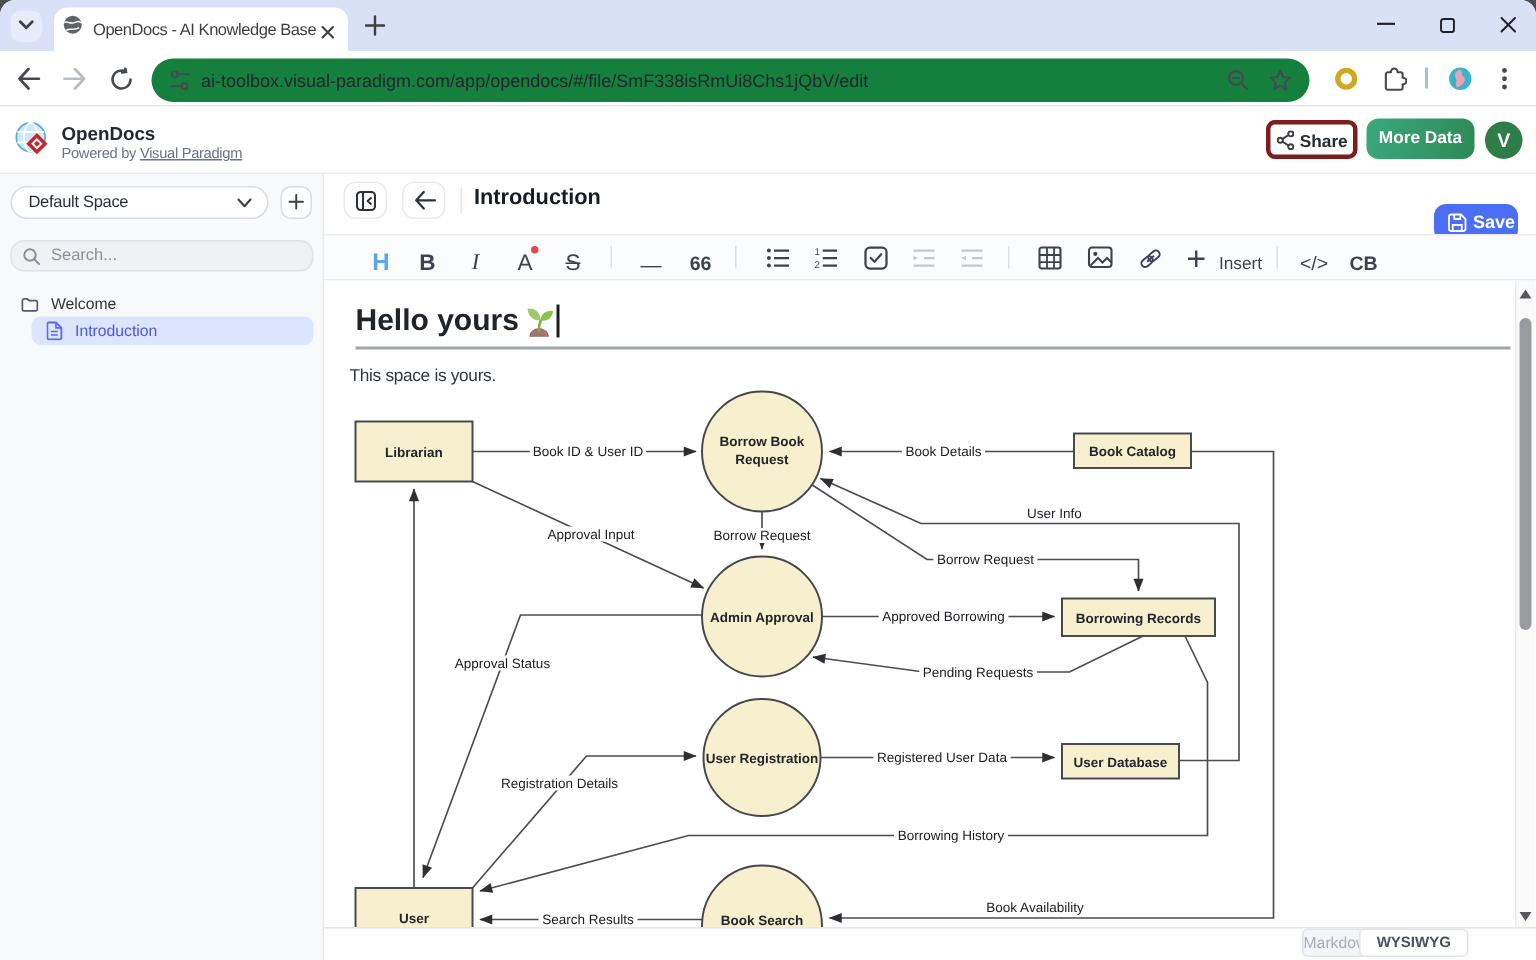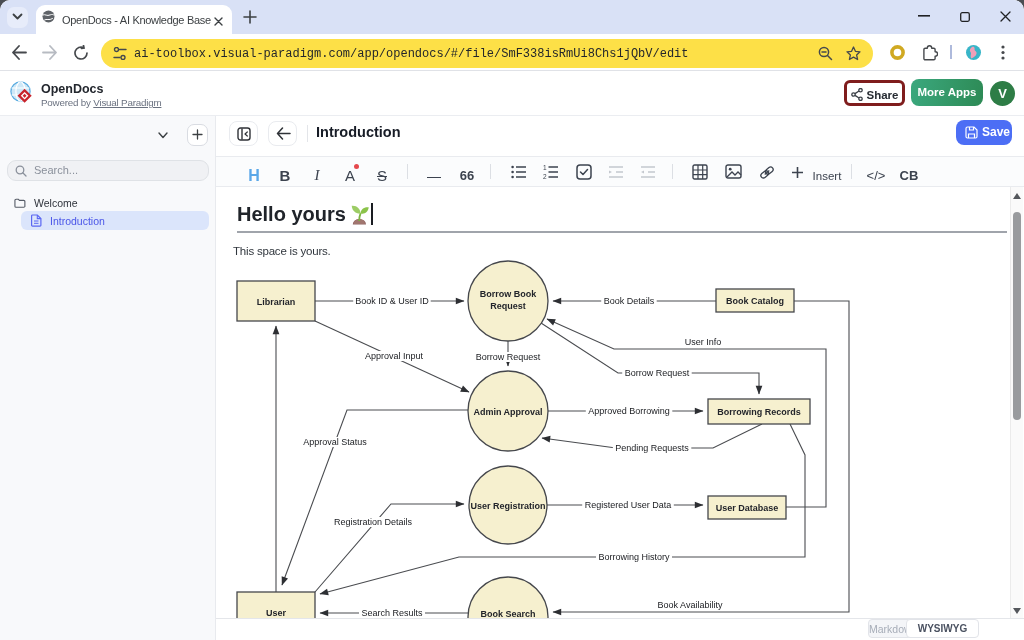--- a/index.html
+++ b/index.html
@@ -7,21 +7,21 @@
   body { font-family:"Liberation Sans", sans-serif; }
   .page { position:absolute; left:0; top:0; width:1024px; height:640px; background:#fff; overflow:hidden; border-radius:10px 10px 0 0; }
   .abs { position:absolute; }
 
   
   .tabstrip { position:absolute; left:0; top:0; width:1024px; height:34px; background:#d9e1f6; border-radius:10px 10px 0 0; }
   .chevbtn { position:absolute; left:7px; top:7px; width:21px; height:21px; border-radius:7px; background:#e7ecfa; }
   .tab { position:absolute; left:36px; top:5px; width:196px; height:29px; background:#fff; border-radius:9px 9px 0 0; }
   .tabtitle { position:absolute; left:26px; top:9px; font-size:11px; letter-spacing:-0.3px; color:#3c4043; white-space:nowrap; }
   .navbar { position:absolute; left:0; top:34px; width:1024px; height:37px; background:#fff; }
-  .urlpill { position:absolute; left:101px; top:5px; width:772px; height:29px; background:#fde047; border-radius:15px;font-family:Liberation Mono, monospace; }
+  .urlpill { position:absolute; left:101px; top:5px; width:772px; height:29px; background:#15803d; border-radius:15px; }
   .urltext { position:absolute; left:33px; top:8px; font-size:12px; color:#23262b; white-space:nowrap; }
   .chromeline { position:absolute; left:0; top:70px; width:1024px; height:1px; background:#e0e2e7; }
 
   
   .appheader { position:absolute; left:0; top:71px; width:1024px; height:45px; background:#fff; border-bottom:1px solid #ebedf1; }
   .apptitle { position:absolute; left:41px; top:11px; font-size:12.5px; font-weight:bold; color:#23272e; }
   .appsub { position:absolute; left:41px; top:26px; font-size:9.8px; letter-spacing:-0.2px; color:#6b7280; }
   .sharebtn { position:absolute; left:844px; top:9px; width:61px; height:26px; background:#fff; border:3px solid #7f1d1d; border-radius:6px; font-size:11.5px; font-weight:bold; color:#272c33; text-align:center; line-height:24px; }
   .moreapps { position:absolute; left:911px; top:8px; width:72px; height:27px; background:linear-gradient(100deg,#3ba87e 0%,#2d8a55 100%); border-radius:8px; color:#fff; font-size:11.5px; font-weight:bold; text-align:center; line-height:27px; }
   .vavatar { position:absolute; left:990px; top:81px; width:25px; height:25px; border-radius:50%; background:#2e7d46; color:#fff; font-size:13px; font-weight:bold; text-align:center; line-height:25px; }
@@ -33,21 +33,21 @@
   .searchbox { position:absolute; left:7px; top:44px; width:202px; height:21px; background:#f0f1f4; border:1px solid #dfe2e6; border-radius:9px; font-size:11px; color:#8a909b; line-height:19px; padding-left:26px; }
   .treefolder { position:absolute; left:34px; top:81px; font-size:10.5px; color:#2f333b; }
   .treesel { position:absolute; left:21px; top:95px; width:188px; height:19px; background:#dbe5fb; border-radius:6px; }
   .treesel span { position:absolute; left:29px; top:4px; font-size:10.5px; color:#4a55e8; }
 
   
   .dochead { position:absolute; left:216px; top:116px; width:808px; height:40px; background:#fff; }
   .iconbtn { position:absolute; top:5px; width:29px; height:25px; background:#fff; border:1px solid #e9ebef; border-radius:8px; }
   .docsep { position:absolute; left:91px; top:9px; width:1px; height:17px; background:#e3e5e9; }
   .doctitle { position:absolute; left:100px; top:8px; font-size:14.5px; font-weight:bold; color:#171c26; }
-  .savebtn { position:absolute; left:740px; top:4px; width:56px; height:25px; background:#4c6ef5; border-radius:8px; color:#fff; font-size:12px; font-weight:bold; }
+  .savebtn { position:absolute; left:740px; top:20px; width:56px; height:25px; background:#4c6ef5; border-radius:8px; color:#fff; font-size:12px; font-weight:bold; }
 
   
   .toolbar { position:absolute; left:216px; top:156px; width:808px; height:31px; background:#fbfcfd; border-top:1px solid #e9ebef; border-bottom:1px solid #e9ebef; }
   .ti { position:absolute; top:0; height:29px; display:flex; align-items:center; justify-content:center; }
   .tsep { position:absolute; top:7px; width:1px; height:15px; background:#dcdfe4; }
 
   
   .docarea { position:absolute; left:216px; top:187px; width:795px; height:431px; background:#fff; overflow:hidden; }
   .h1 { position:absolute; left:21px; top:16px; font-size:20px; font-weight:bold; color:#20242a; }
   .h1rule { position:absolute; left:21px; top:44px; width:770px; height:2px; background:#a0a4ab; }
@@ -154,25 +154,26 @@
         </g>
     </svg>
     <div class="apptitle">OpenDocs</div>
     <div class="appsub">Powered by <span style="text-decoration:underline">Visual Paradigm</span></div>
     <div class="sharebtn"><svg style="vertical-align:-2px;margin-right:4px" width="12" height="13" viewBox="0 0 12 13">
           <circle cx="2.5" cy="6.5" r="1.7" stroke="#3a3f46" stroke-width="1.3" fill="none"></circle>
           <circle cx="9.5" cy="2.2" r="1.7" stroke="#3a3f46" stroke-width="1.3" fill="none"></circle>
           <circle cx="9.5" cy="10.8" r="1.7" stroke="#3a3f46" stroke-width="1.3" fill="none"></circle>
           <path d="M4 5.6 L8 3 M4 7.4 L8 10" stroke="#3a3f46" stroke-width="1.3"></path>
         </svg>Share</div>
-    <div class="moreapps">More Apps</div>
+    <div class="moreapps">More Data</div>
   </div>
   <div class="vavatar">V</div>
 
   <div class="sidebar">
+    <div class="spacesel">Default Space</div>
     <svg class="abs" style="left:158px;top:16px" width="10" height="7" viewBox="0 0 10 7">
         <path d="M1 1 L5 5.5 L9 1" stroke="#3c4043" stroke-width="1.4" fill="none" stroke-linecap="round" stroke-linejoin="round"></path>
       </svg>
     <div class="plusbtn"></div>
     <svg class="abs" style="left:192px;top:13px" width="11" height="11" viewBox="0 0 11 11">
         <path d="M5.5 1 V10 M1 5.5 H10" stroke="#3c4043" stroke-width="1.3" stroke-linecap="round"></path>
       </svg>
     <div class="searchbox">Search...</div>
     <svg class="abs" style="left:15px;top:49px" width="12" height="12" viewBox="0 0 12 12">
         <circle cx="5" cy="5" r="3.8" stroke="#8a909b" stroke-width="1.3" fill="none"></circle>

